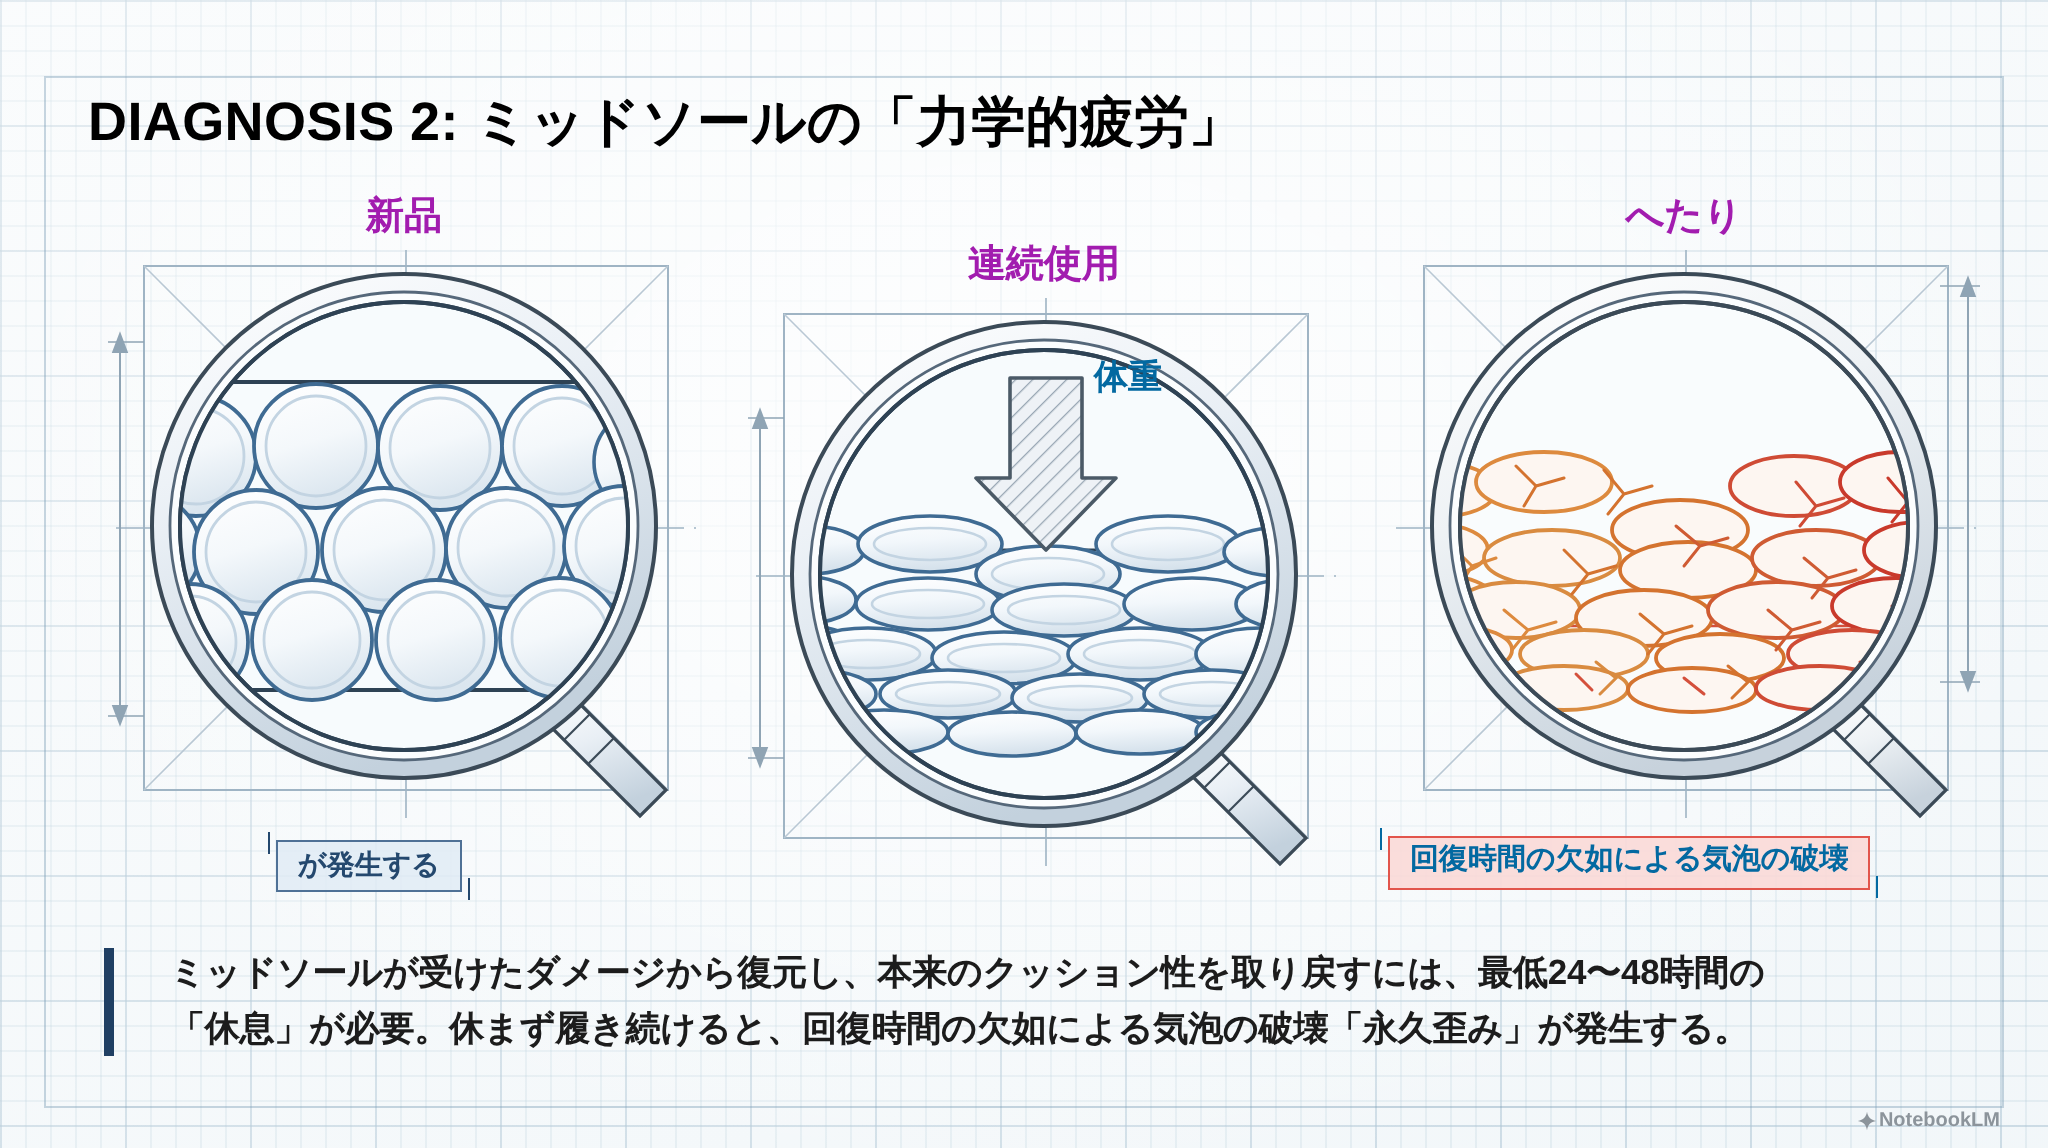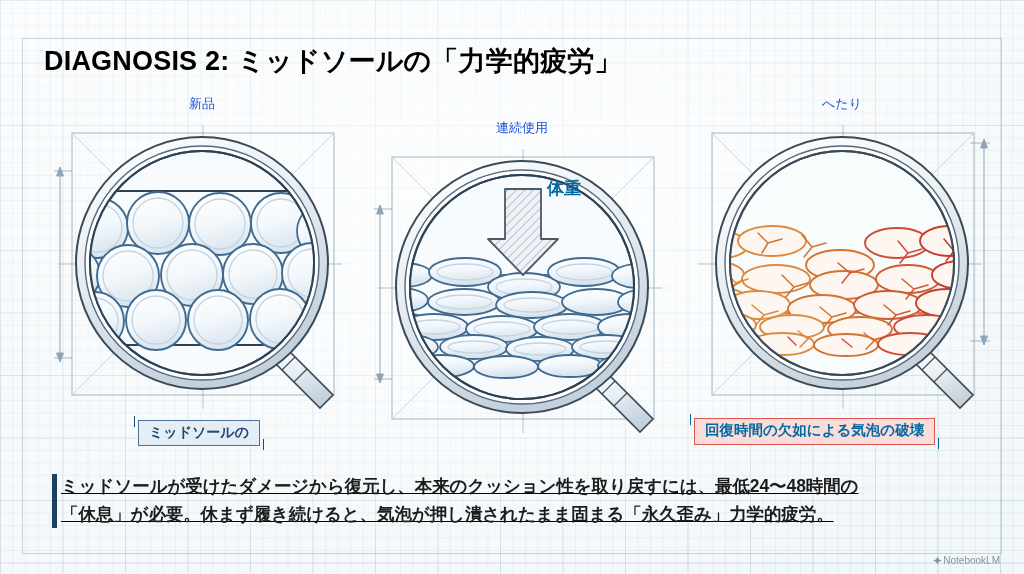--- a/index.html
+++ b/index.html
@@ -40,21 +40,21 @@
     color:#000000;
     white-space:nowrap;
   }
   
   .panel{ position:absolute; top:95px; width:300px; height:330px; }
   #panel-1{ left:52px; }
   #panel-2{ left:372px;margin-top:24px; }
   #panel-3{ left:692px; }
   .panel-label{
     position:absolute; top:0; left:0; width:100%;
-    text-align:center; font-size:13px; font-weight:normal; color:#1d4ed8;
+    text-align:center; font-size:19px; font-weight:bold; color:#a21caf;
   }
   .panel-stage{ position:absolute; top:28px; left:0; width:300px; height:302px; }
   .panel-stage svg{ display:block; width:300px; height:302px; }
   
   .badge{
     position:absolute;
     font-size:14px; font-weight:bold;
     padding:4px 10px 5px 10px;
     white-space:nowrap;
     line-height:1.1;
@@ -71,35 +71,35 @@
     font-size:14.5px;
   }
   .badge-corner{
     position:absolute; width:11px; height:11px; pointer-events:none;
   }
   .bc-tl{ left:-5px; top:-5px; border-left:1.4px solid currentColor; }
   .bc-br{ right:-5px; bottom:-5px; border-right:1.4px solid currentColor; }
   
   #caption-wrap{
     position:absolute; left:52px; top:472px; width:918px; height:62px;
-    display:flex; align-items:flex-start; gap:4px;text-decoration:underline;
+    display:flex; align-items:flex-start; gap:28px;
   }
   #caption-bar{
     width:5px; height:54px; background:#1f3f63; flex:0 0 5px; margin-top:2px;
   }
   #caption-text{
     font-size:17.5px; line-height:1.62; color:#1c1c1c; font-weight:bold;
     letter-spacing:-.1px;
   }
   #caption-text div{ white-space:nowrap; }
   
   #watermark{
     position:absolute; right:24px; bottom:8px;
     display:flex; align-items:center; gap:0;
-    font-size:10px; color:#8c949b; font-weight:normal;
+    font-size:10px; color:#8c949b; font-weight:bold;
   }
 </style>
 </head>
 <body>
 
 <div id="bg-grid"></div>
 <div id="bg-wash"></div>
 <div id="frame"></div>
 
 <h1 id="title">DIAGNOSIS 2: ミッドソールの「力学的疲労」</h1>
@@ -399,34 +399,34 @@
         </g>
       </g>
       <circle cx="150" cy="140" r="112" fill="none" stroke="#3b4a57" stroke-width="2"></circle>
     </svg>
   </div>
 </div>
 
 <div class="badge" id="badge-blue">
   <span class="badge-corner bc-tl"></span>
   <span class="badge-corner bc-br"></span>
-  <span>ミッドソールの</span>
+  <span>が発生する</span>
 </div>
 
 <div class="badge" id="badge-red">
   <span class="badge-corner bc-tl"></span>
   <span class="badge-corner bc-br"></span>
   <span>回復時間の欠如による気泡の破壊</span>
 </div>
 
 <div id="caption-wrap">
   <div id="caption-bar"></div>
   <div id="caption-text">
     <div>ミッドソールが受けたダメージから復元し、本来のクッション性を取り戻すには、最低24〜48時間の</div>
-    <div>「休息」が必要。休まず履き続けると、気泡が押し潰されたまま固まる「永久歪み」力学的疲労。</div>
+    <div>「休息」が必要。休まず履き続けると、回復時間の欠如による気泡の破壊「永久歪み」が発生する。</div>
   </div>
 </div>
 
 <div id="watermark">
   <svg width="11" height="11" viewBox="0 0 24 24">
     <path d="M12 2 C13 8 16 11 22 12 C16 13 13 16 12 22 C11 16 8 13 2 12 C8 11 11 8 12 2 Z" fill="#8c949b"></path>
   </svg>
   <span>NotebookLM</span>
 </div>
 

